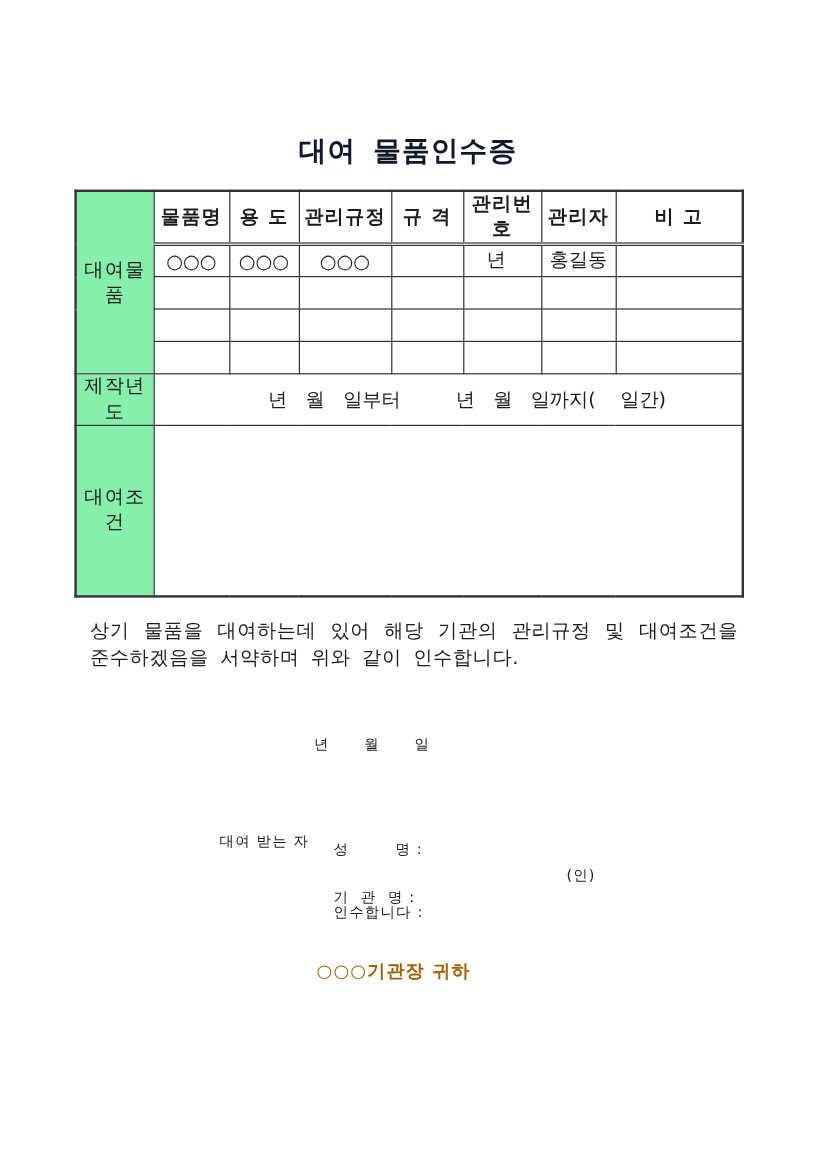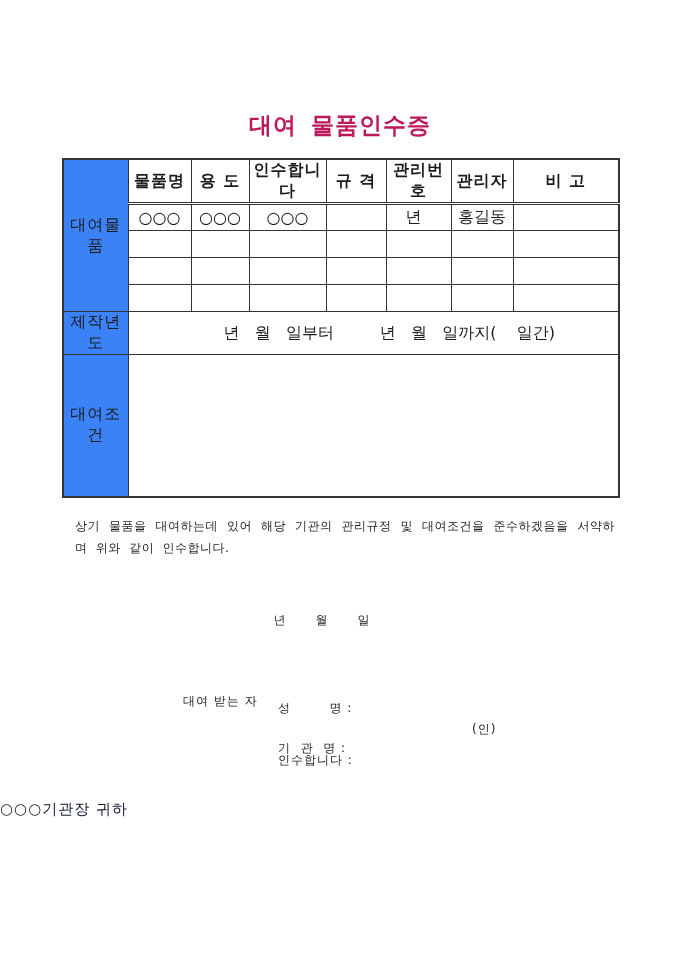--- a/index.html
+++ b/index.html
@@ -14,21 +14,21 @@
   .pre { white-space: pre; }
 
   .doc-title {
     position: absolute;
     top: 110px; left: 0; width: 680px;
     text-align: center;
     font-size: 23px;
     font-weight: bold;
     letter-spacing: 1px;
     word-spacing: 5px;
-    color: #be185d;
+    color: #0f172a;
   }
 
   table.form-table {
     position: absolute;
     top: 158px; left: 62px;
     width: 556px;
     border-collapse: collapse;
     table-layout: fixed;
     border: 2px solid #333;
   }
@@ -40,66 +40,67 @@
     vertical-align: middle;
     overflow: hidden;
   }
   table.form-table th.col-head {
     font-weight: bold;
     height: 28px;
     border-bottom: 3px double #333;
     letter-spacing: 1px;
   }
   td.lbl {
-    background: #3b82f6;
+    background: #86efac;
     font-weight: bold;
     letter-spacing: 1px;
   }
   tr.item-row td { height: 27px; }
   td.year-cell { text-align: right; padding-right: 10px; }
   td.period-cell {
     text-align: left;
     padding-left: 32px;
     height: 27px;
   }
   td.terms-cell { height: 142px; }
   tr.period-row td.lbl { height: 27px; }
 
   .statement {
     position: absolute;
     top: 515px; left: 75px; width: 540px;
-    font-size: 12px;
+    font-size: 16px;
     line-height: 22px;
     letter-spacing: 0.5px;
     word-spacing: 4px;
     text-align: justify;
   }
 
   .date-line {
     position: absolute;
-    top: 612px; left: 12px; width: 620px;
+    top: 612px; left: 0; width: 620px;
     text-align: center;
     font-size: 12px;
     letter-spacing: 1px;
   }
 
   .sig-item { position: absolute; font-size: 12px; letter-spacing: 1px; }
   .sig-recipient { top: 693px; left: 183px; }
   .sig-org       { top: 693px; left: 278px; margin-top: 47px; }
   .sig-name      { top: 700px; left: 278px; }
   .sig-seal      { top: 721px; left: 472px; }
   .sig-resident  { top: 752px; left: 278px; }
 
   .addressee {
     position: absolute;
     top: 800px; left: 0; width: 656px;
+    text-align: center;
     font-size: 15px;
-    font-weight: normal;
+    font-weight: bold;
     letter-spacing: 1px;
-    color: #0f172a;
+    color: #a16207;
   }
 </style>
 </head>
 <body>
 
 <div class="doc-title">대여 물품인수증</div>
 
 <table class="form-table">
   <colgroup>
     <col style="width:65px">
@@ -109,21 +110,21 @@
     <col style="width:60px">
       <col style="width:65px">
       <col style="width:62px">
       <col style="width:106px">
   </colgroup>
   <tbody>
     <tr>
       <td class="lbl" rowspan="5">대여물품</td>
       <th class="col-head">물품명</th>
       <th class="col-head">용  도</th>
-      <th class="col-head">인수합니다</th>
+      <th class="col-head">관리규정</th>
       <th class="col-head">규  격</th>
       <th class="col-head">관리번호</th>
       <th class="col-head">관리자</th>
       <th class="col-head">비 고</th>
     </tr>
     <tr class="item-row">
       <td>○○○</td>
       <td>○○○</td>
       <td>○○○</td>
       <td></td>

